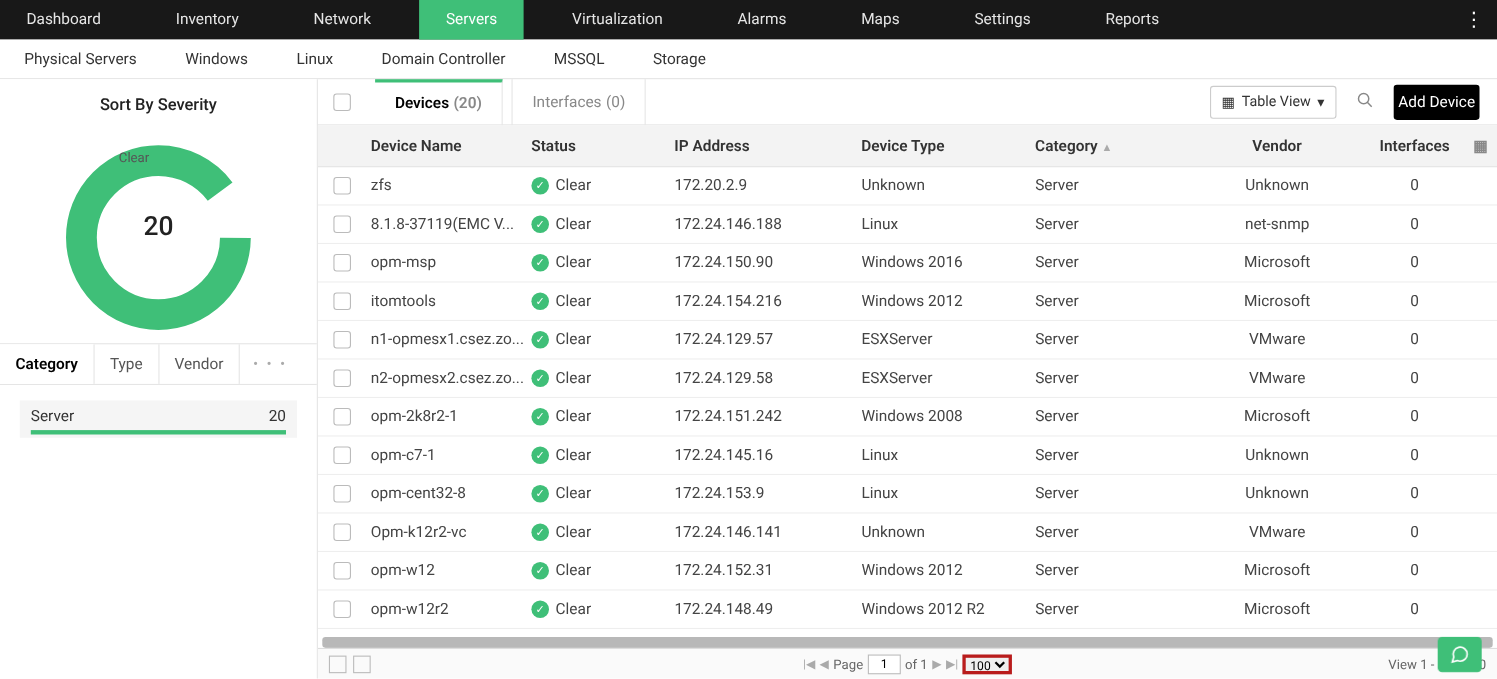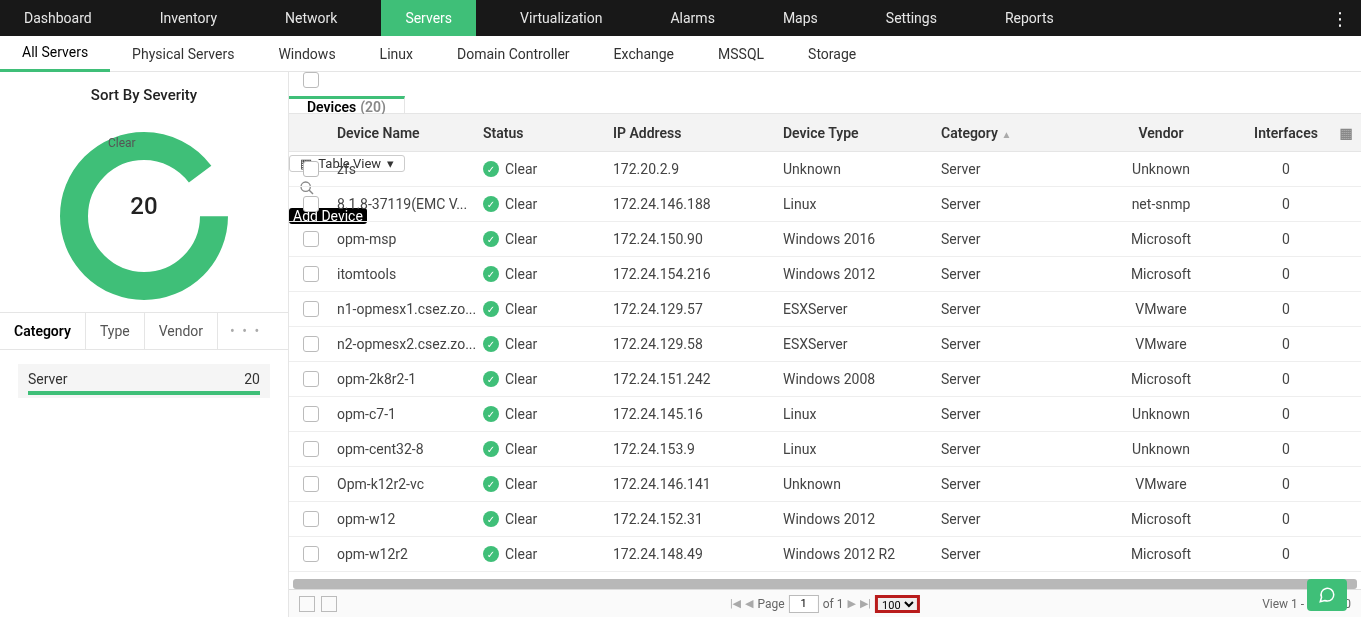--- a/index.html
+++ b/index.html
@@ -33,21 +33,21 @@
 .filter-tabs .dots { padding: 0 12px; color: #aaa; letter-spacing: 2px; }
 
 .cat-list { padding: 14px 18px; }
 .cat-row { background: #f5f5f5; padding: 7px 10px 3px; }
 .cat-row .cat-top { display: flex; justify-content: space-between; font-size: 14px; color: #333; }
 .cat-row .cat-bar { height: 4px; background: #3fbf78; margin-top: 4px; }
 
 
 .right { flex: 1; display: flex; flex-direction: column; position: relative; }
 
-.right-toolbar { display: flex; align-items: flex-start; height: 42px; border-bottom: 1px solid #e5e5e5; padding: 0 8px 0 0; gap: 8px; flex-direction: column; }
+.right-toolbar { display: flex; align-items: center; height: 42px; border-bottom: 1px solid #e5e5e5; padding: 0 8px 0 0; gap: 8px; }
 .chk-wrap { width: 44px; display:flex; justify-content:center; }
 .chk { width: 16px; height: 16px; border: 1px solid #bbb; border-radius: 3px; background: #fff; cursor: pointer; }
 .tab-btn { height: 42px; display: flex; align-items: center; padding: 0 18px; font-size: 14px; color: #333; cursor: pointer; }
 .tab-btn.active { color: #000; font-weight: 600; border-top: 3px solid #3fbf78; border-right:1px solid #e5e5e5; }
 .tab-btn .count { color: #888; margin-left: 4px; }
 .tab-btn.inactive { color: #888; border-left:1px solid #e5e5e5; border-right:1px solid #e5e5e5; }
 .flex-spacer { flex: 1; }
 .view-sel { display: flex; align-items: center; gap: 6px; height: 30px; padding: 0 10px; border: 1px solid #ccc; border-radius: 3px; cursor: pointer; font-size: 13px; color: #333; }
 .search-ico { color: #888; font-size: 16px; padding: 0 10px; cursor: pointer; }
 .add-btn { background: #000000; color: #fff; border-radius: 3px; height: 32px; padding: 0 4px; display: flex; align-items: center; cursor: pointer; font-size: 14px; margin-right:8px; }
@@ -98,26 +98,24 @@
       <div class="nav-item">Alarms</div>
       <div class="nav-item">Maps</div>
       <div class="nav-item">Settings</div>
       <div class="nav-item">Reports</div>
     </div>
   <div class="spacer"></div>
   <div class="kebab">⋮</div>
 </div>
 
 <div class="subnav" id="subnav-items">
-    <div class="sub-item active">All Servers</div>
     <div class="sub-item">Physical Servers</div>
     <div class="sub-item">Windows</div>
     <div class="sub-item">Linux</div>
     <div class="sub-item">Domain Controller</div>
-    <div class="sub-item">Exchange</div>
     <div class="sub-item">MSSQL</div>
     <div class="sub-item">Storage</div>
   </div>
 
 <div class="main">
 
   <div class="left">
     <div class="left-head">Sort By Severity</div>
     <div class="donut-wrap">
       <svg viewBox="0 0 240 200">

